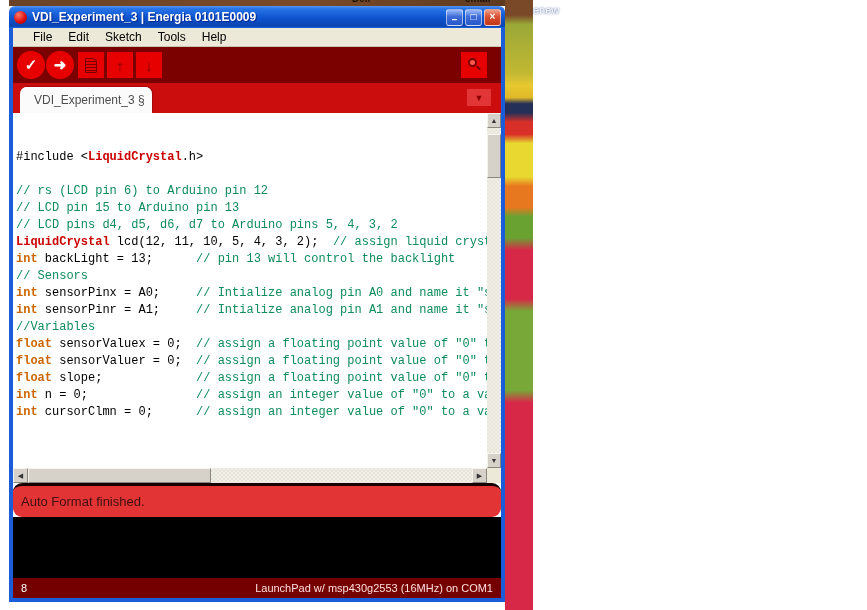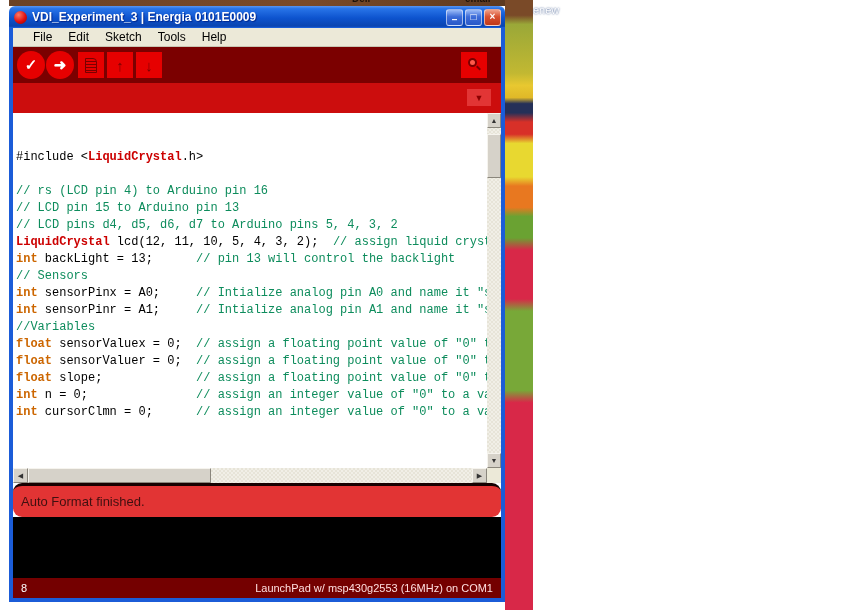--- a/index.html
+++ b/index.html
@@ -172,32 +172,33 @@
         </div>
       <div class="tb-square" id="btn-serial">
         <span id="mag-icon">
             <span class="lens"></span>
             <span class="handle"></span>
           </span>
       </div>
     </div>
 
     <div id="tabbar">
+      <div id="tab-active">VDI_Experiment_3 §</div>
       <div id="tab-dropdown">
           <span>▼</span>
         </div>
     </div>
 
     <div id="editor-wrap">
       <div id="code-region">
           <div class="code-line"></div>
           <div class="code-line"></div>
           <div class="code-line"><span class="tok-p">#include &lt;</span><span class="tok-t">LiquidCrystal</span><span class="tok-p">.h&gt;</span></div>
           <div class="code-line"></div>
-          <div class="code-line"><span class="tok-c">// rs (LCD pin 4) to Arduino pin 16</span></div>
+          <div class="code-line"><span class="tok-c">// rs (LCD pin 6) to Arduino pin 12</span></div>
           <div class="code-line"><span class="tok-c">// LCD pin 15 to Arduino pin 13</span></div>
           <div class="code-line"><span class="tok-c">// LCD pins d4, d5, d6, d7 to Arduino pins 5, 4, 3, 2</span></div>
           <div class="code-line"><span class="tok-t">LiquidCrystal</span><span class="tok-p"> lcd(12, 11, 10, 5, 4, 3, 2);  </span><span class="tok-c">// assign liquid crysta</span></div>
           <div class="code-line"><span class="tok-k">int</span><span class="tok-p"> backLight = 13;      </span><span class="tok-c">// pin 13 will control the backlight</span></div>
           <div class="code-line"><span class="tok-c">// Sensors</span></div>
           <div class="code-line"><span class="tok-k">int</span><span class="tok-p"> sensorPinx = A0;     </span><span class="tok-c">// Intialize analog pin A0 and name it "se</span></div>
           <div class="code-line"><span class="tok-k">int</span><span class="tok-p"> sensorPinr = A1;     </span><span class="tok-c">// Intialize analog pin A1 and name it "se</span></div>
           <div class="code-line"><span class="tok-c">//Variables</span></div>
           <div class="code-line"><span class="tok-k">float</span><span class="tok-p"> sensorValuex = 0;  </span><span class="tok-c">// assign a floating point value of "0" to</span></div>
           <div class="code-line"><span class="tok-k">float</span><span class="tok-p"> sensorValuer = 0;  </span><span class="tok-c">// assign a floating point value of "0" to</span></div>

